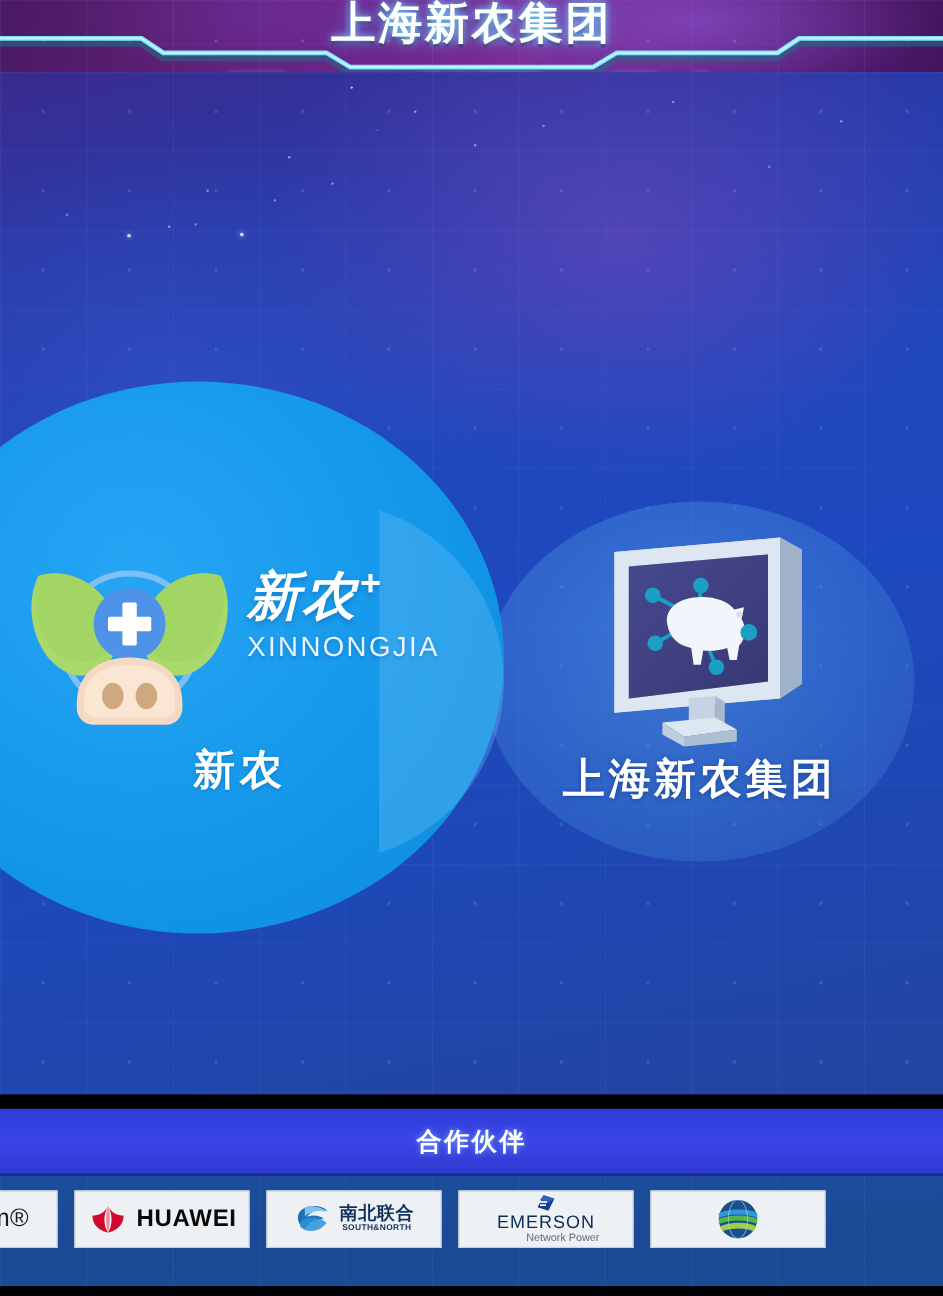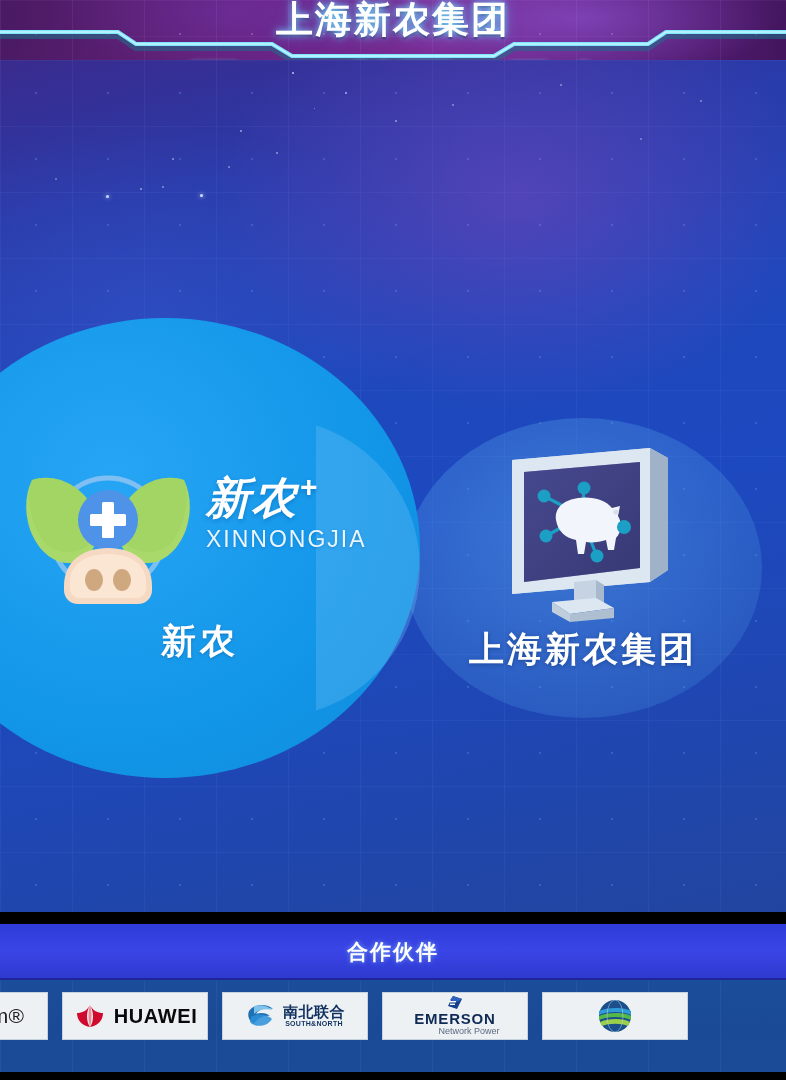--- a/index.html
+++ b/index.html
@@ -152,21 +152,21 @@
   .huawei-txt { font-size:20px; font-weight:bold; color:#0a0a0a; letter-spacing:.6px; }
   .dahua-wrap { display:flex; flex-direction:column; align-items:center; line-height:1; }
   .dahua-main { font-size:25px; font-weight:bold; font-style:italic; color:#111; letter-spacing:-.5px; }
   .dahua-a { color:#d6001c; }
   .dahua-sub { font-size:7px; font-weight:bold; color:#111; letter-spacing:1.2px; margin-top:2px; }
   .sn-wrap { display:flex; align-items:center; gap:6px; }
   .sn-txt { display:flex; flex-direction:column; align-items:center; line-height:1.05; }
   .sn-cn { font-size:15px; font-weight:bold; color:#10305f; letter-spacing:.5px; }
   .sn-en { font-size:7px; font-weight:bold; color:#10305f; letter-spacing:.3px; }
   .em-wrap { display:flex; flex-direction:column; align-items:center; line-height:1.1; }
-  .em-main { font-size:15px; font-weight:bold; color:#0e2a55; letter-spacing:.8px; }
+  .em-main { font-size:15px; font-weight:normal; color:#0e2a55; letter-spacing:.8px; }
   .em-sub { font-size:9px; color:#5a6a80;margin-left:28px; }
 </style>
 </head>
 <body>
 
 <div id="stage">
 
   <div class="header">
     <div class="hdr-grid"></div>
     <div class="hdr-dots"></div>

